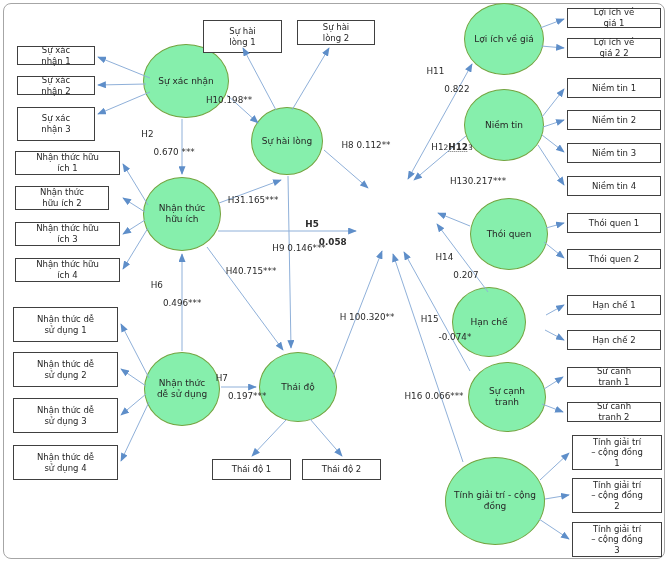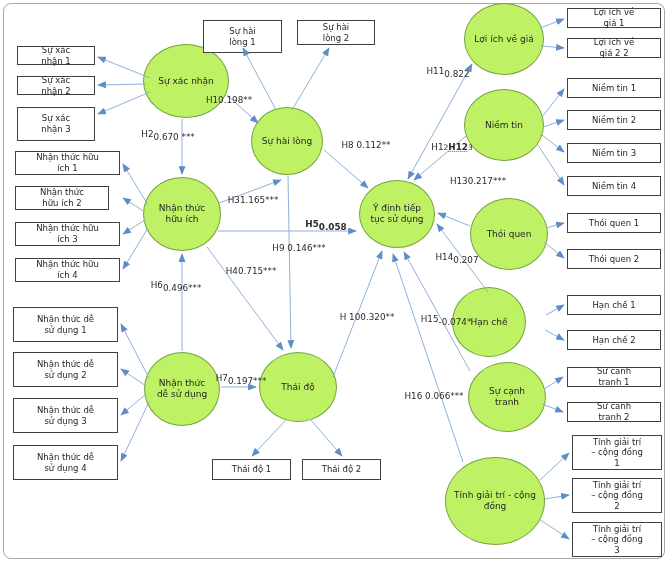--- a/index.html
+++ b/index.html
@@ -8,32 +8,32 @@
     font-family:"DejaVu Sans","Liberation Sans",sans-serif;color:#262626;
   }
   .frame{position:absolute;left:3px;top:3px;width:660px;height:554px;
     border:1.6px solid #a6a6a6;border-radius:8px;}
   .rect{
     position:absolute;background:#fff;border:1.4px solid #404040;
     display:flex;align-items:center;justify-content:center;text-align:center;
     font-size:8.5px;line-height:1.25;padding:1px 18px;box-sizing:border-box;z-index:1;
   }
   .ellipse{
-    position:absolute;background:#bef264;border:1.6px solid #74a33f;border-radius:50%;
+    position:absolute;background:#86efac;border:1.6px solid #74a33f;border-radius:50%;
     display:flex;align-items:center;justify-content:center;text-align:center;
     font-size:9px;line-height:1.2;padding:7px;box-sizing:border-box;z-index:1;
   }
   .edges{position:absolute;left:0;top:0;z-index:2;}
   .edges line{stroke:#8fb0d9;stroke-width:1;}
   .plabel{
     position:absolute;transform:translateX(-50%);z-index:3;
     display:flex;flex-direction:row;align-items:flex-start;
     font-size:8.8px;line-height:1.18;white-space:nowrap;color:#2b2b2b;
   }
-  .plabel .gap{margin-top:3px;}
+  .plabel .gap{margin-top:18px;}
   .bold{font-weight:bold;}
   .h12row{display:flex;align-items:flex-end;}
   .h12row .tiny{font-size:7.5px;font-style:normal;}
   .h12row .h12b{font-weight:bold;text-decoration:underline dotted #6b6b6b;}
 </style>
 </head>
 <body>
 
 <div class="canvas">
   <div class="frame"></div>
@@ -97,21 +97,20 @@
       <line x1="470" y1="371" x2="404" y2="252" marker-end="url(#ah)"></line>
       <line x1="463" y1="462" x2="393" y2="254" marker-end="url(#ah)"></line>
     </g>
   </svg>
 
   <div class="ellipse" style="left:143px;top:44px;width:86px;height:74px">Sự xác nhận</div>
   <div class="ellipse" style="left:251px;top:107px;width:72px;height:68px">Sự hài lòng</div>
   <div class="ellipse" style="left:143px;top:177px;width:78px;height:74px">Nhận thức hữu ích</div>
   <div class="ellipse" style="left:144px;top:352px;width:76px;height:74px">Nhận thức dễ sử dụng</div>
   <div class="ellipse" style="left:259px;top:352px;width:78px;height:70px">Thái độ</div>
-  <div class="ellipse" style="left:359px;top:180px;width:76px;height:68px">Ý định tiếp tục sử dụng</div>
   <div class="ellipse" style="left:464px;top:3px;width:80px;height:72px">Lợi ích về giá</div>
   <div class="ellipse" style="left:464px;top:89px;width:80px;height:72px">Niềm tin</div>
   <div class="ellipse" style="left:470px;top:198px;width:78px;height:72px">Thói quen</div>
   <div class="ellipse" style="left:452px;top:287px;width:74px;height:70px">Hạn chế</div>
   <div class="ellipse" style="left:468px;top:362px;width:78px;height:70px">Sự cạnh tranh</div>
   <div class="ellipse" style="left:445px;top:457px;width:100px;height:88px">Tính giải trí - cộng đồng</div>
 
   <div class="rect" style="left:17px;top:46px;width:78px;height:19px">Sự xác nhận 1</div>
   <div class="rect" style="left:17px;top:76px;width:78px;height:19px">Sự xác nhận 2</div>
   <div class="rect" style="left:17px;top:107px;width:78px;height:34px">Sự xác nhận 3</div>

